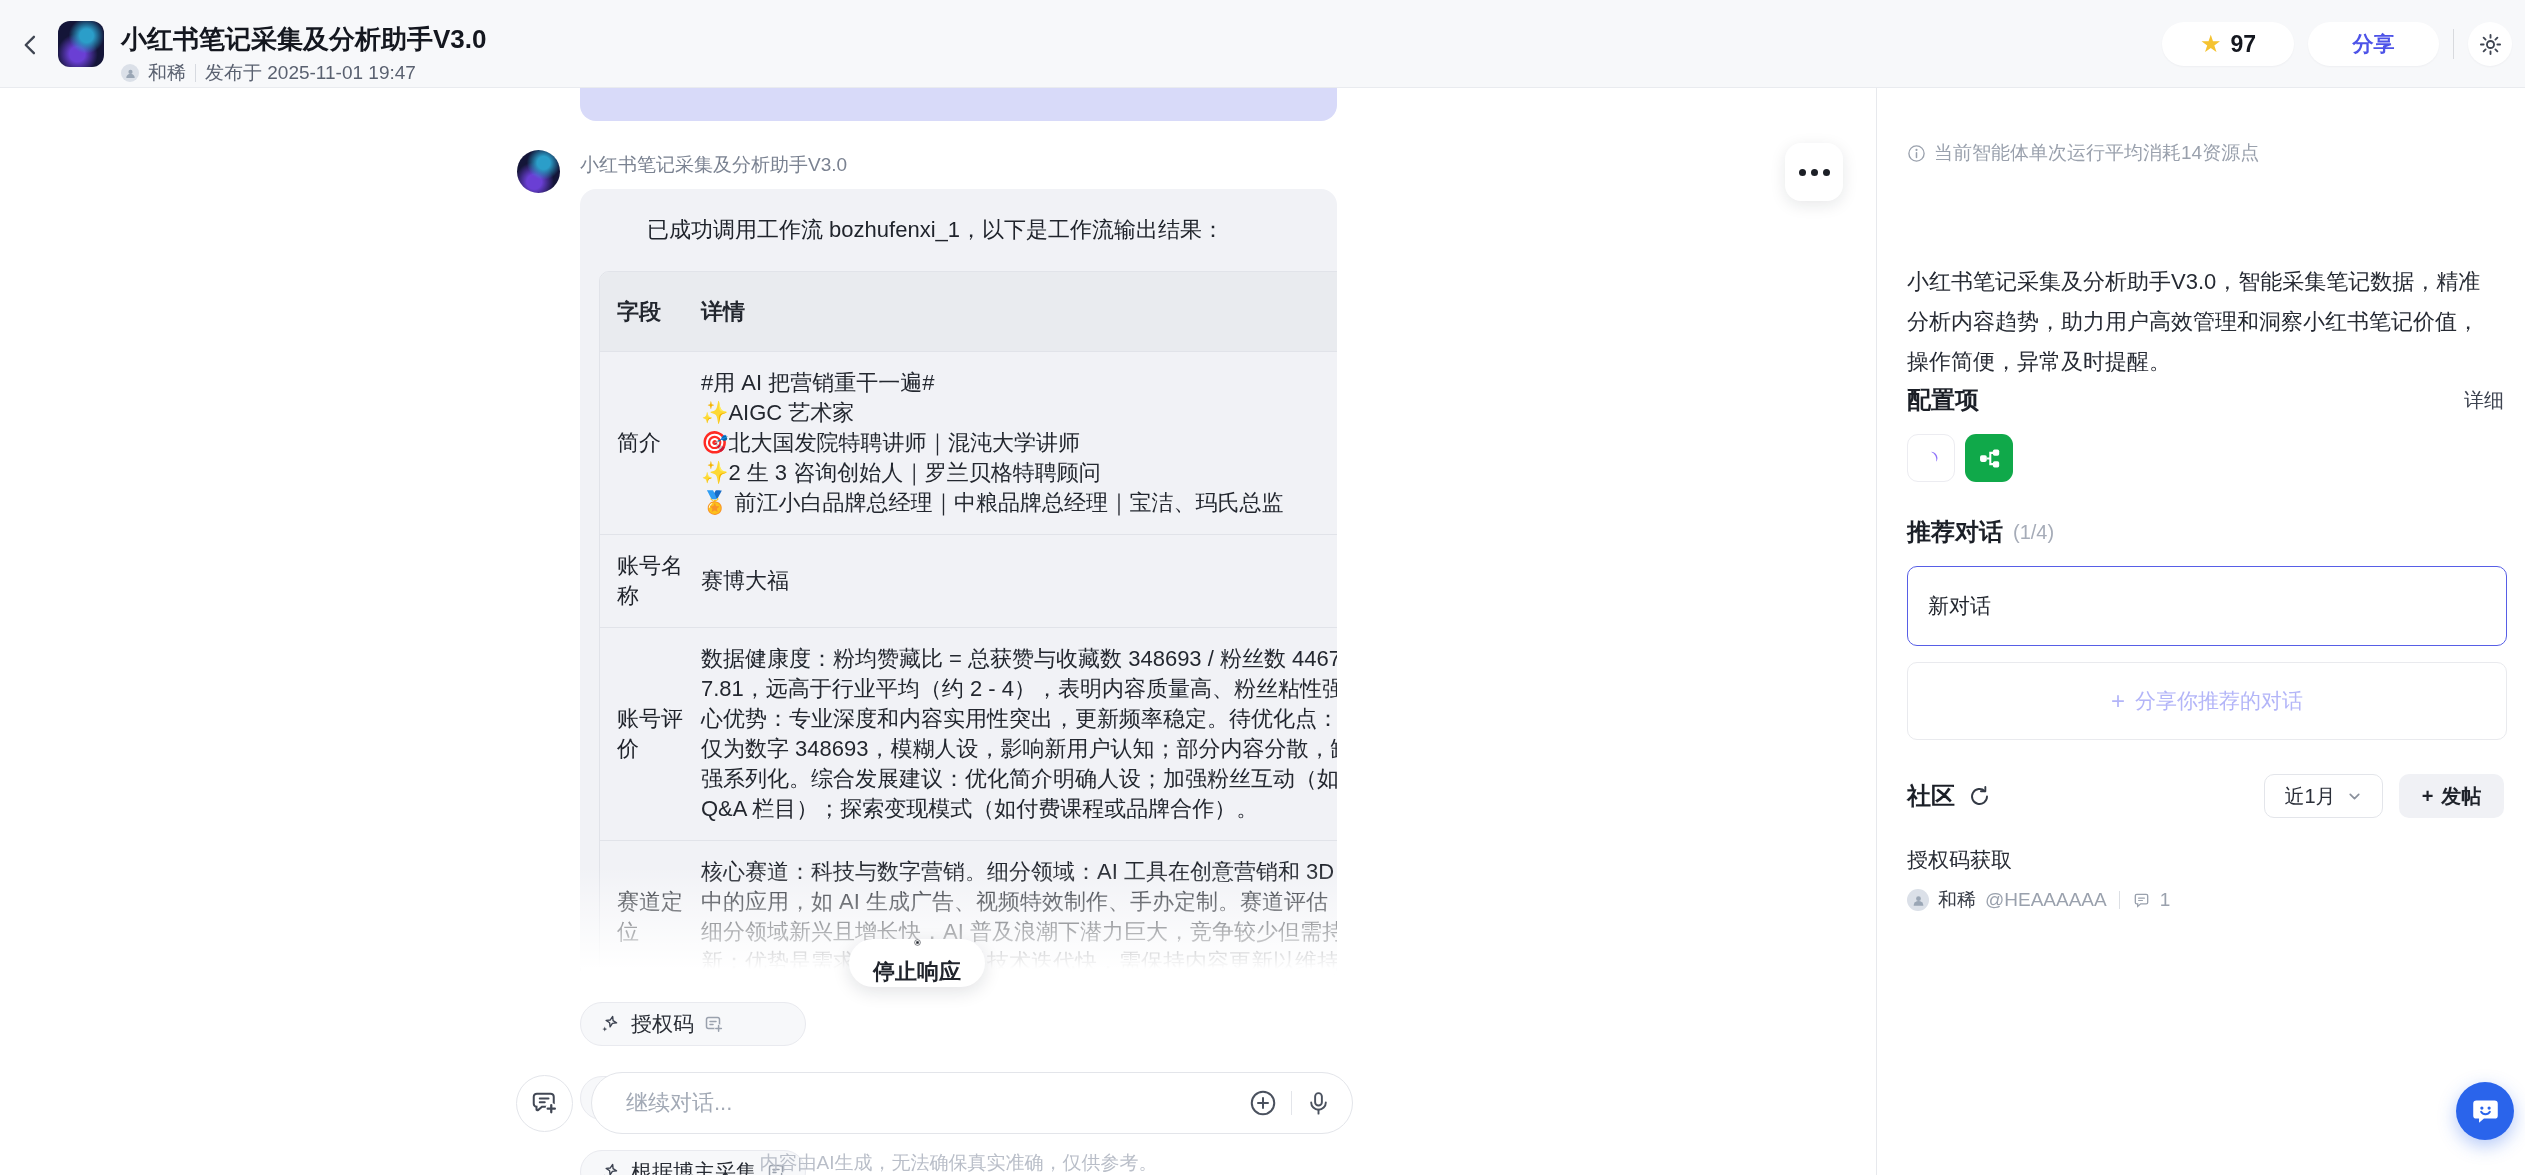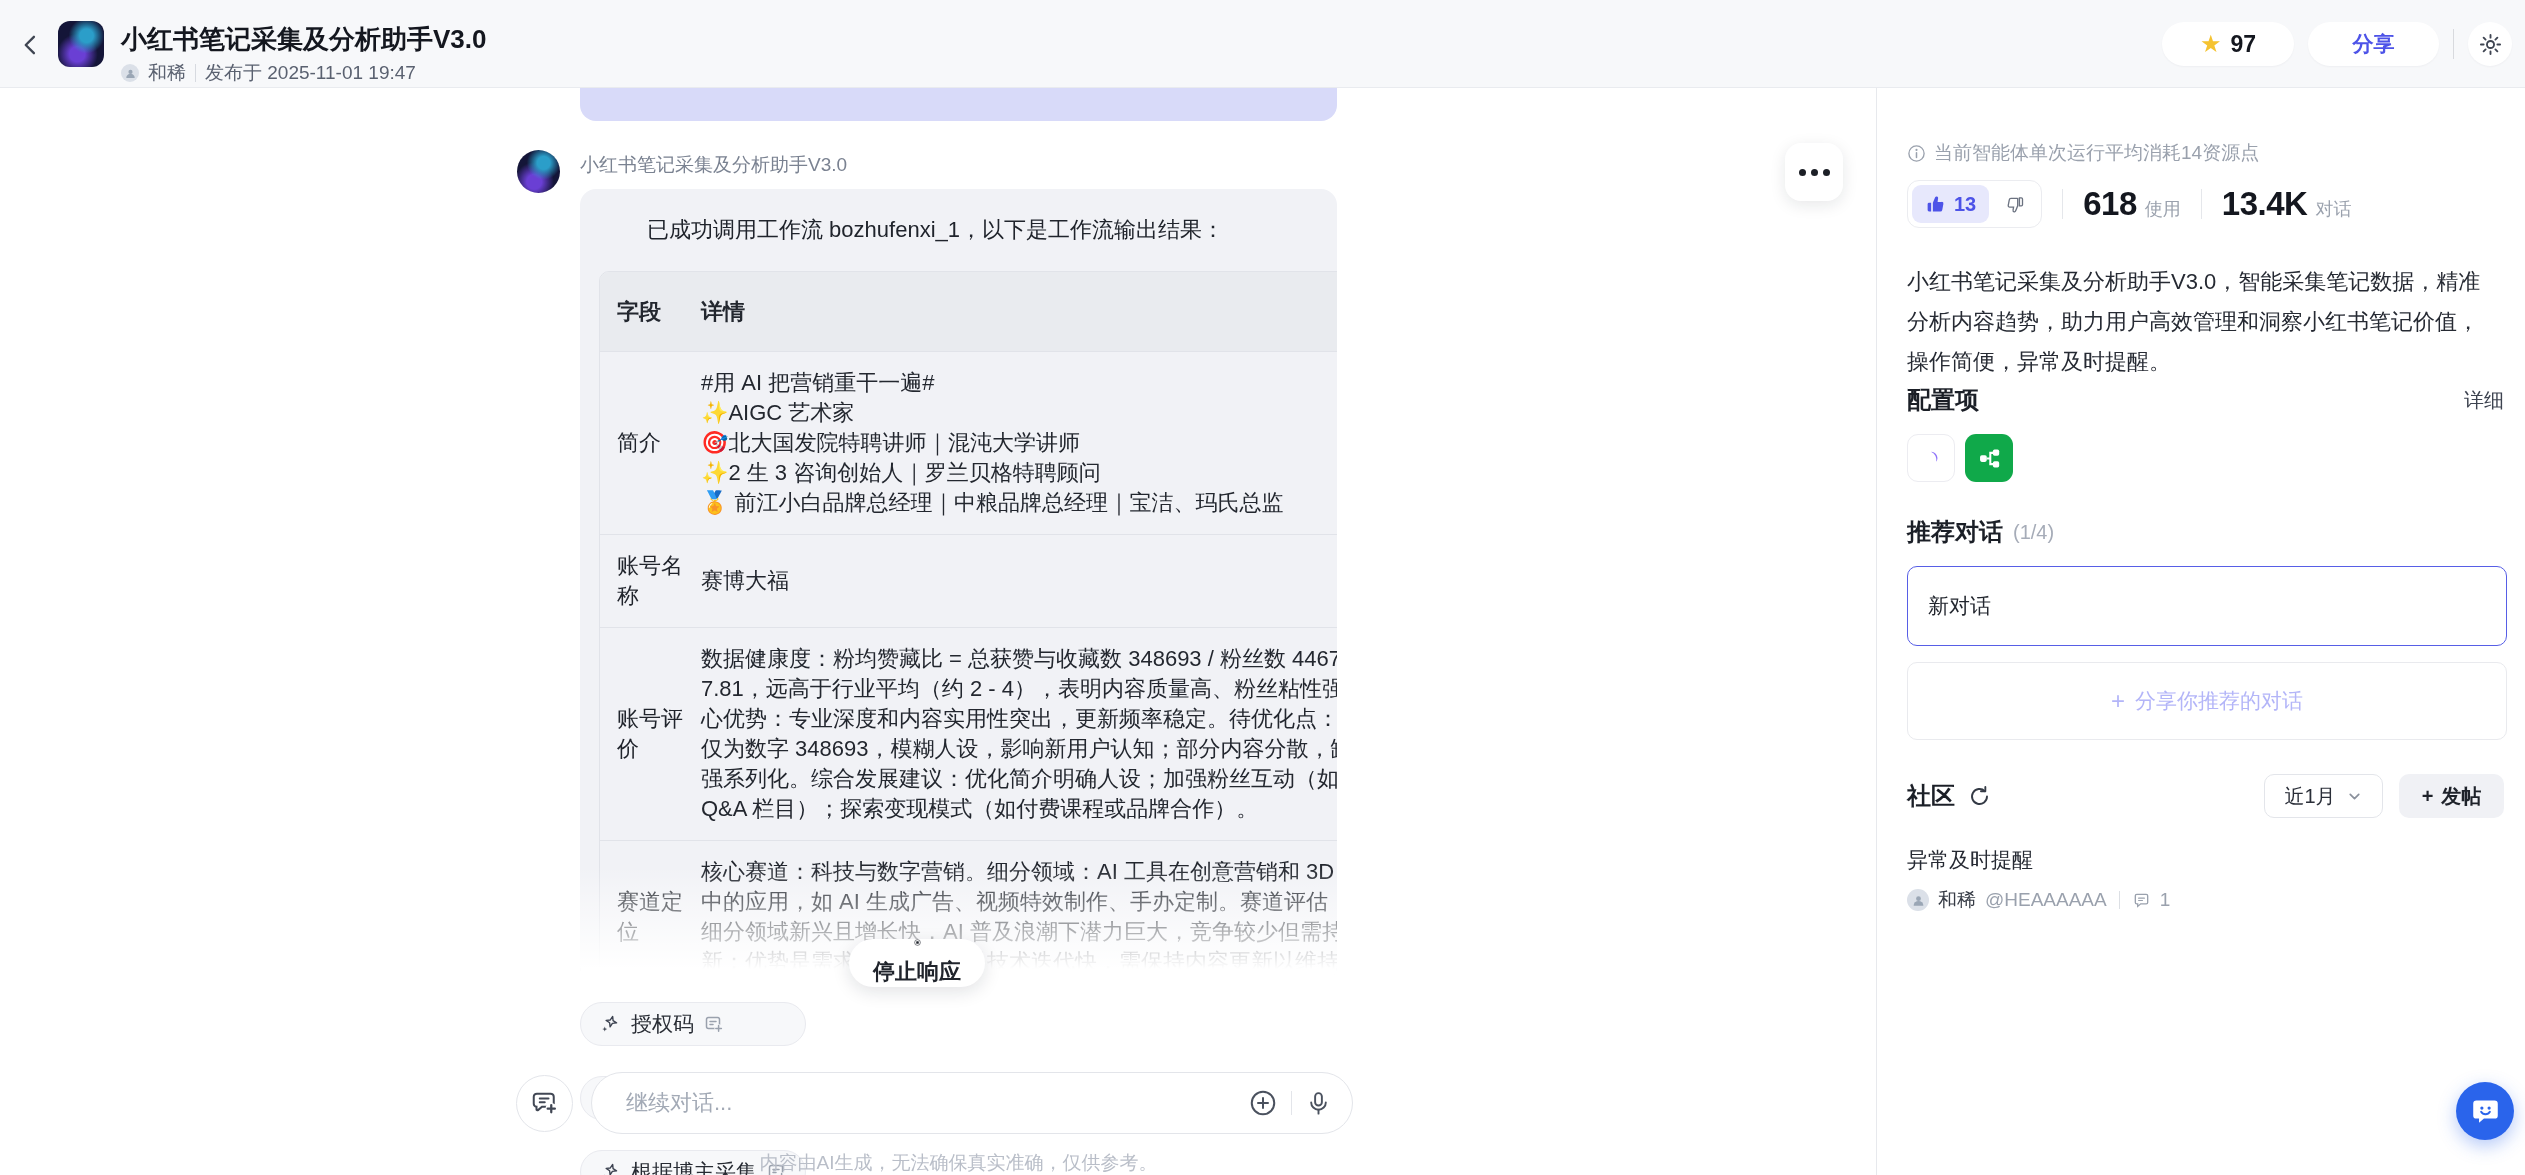--- a/index.html
+++ b/index.html
@@ -314,47 +314,20 @@
 <div class="sidebar">
   <div class="sb-note">
     <svg width="19" height="19" viewBox="0 0 20 20">
       <circle cx="10" cy="10" r="8" fill="none" stroke="#9aa1ad" stroke-width="1.4"></circle>
       <path d="M10 9.2v5" stroke="#9aa1ad" stroke-width="1.6" stroke-linecap="round"></path>
       <circle cx="10" cy="6.2" r="1.1" fill="#9aa1ad"></circle>
     </svg>
     <span>当前智能体单次运行平均消耗14资源点</span>
   </div>
 
-  <div class="sb-stats">
-    <div class="vote-group">
-      <div class="vote-up">
-        <svg width="21" height="21" viewBox="0 0 24 24">
-          <path d="M7 10v10H4.6A1.6 1.6 0 013 18.4v-6.8A1.6 1.6 0 014.6 10H7zm2 10V10l2.6-6.2a1.8 1.8 0 013.4.9L14.4 9H19a2 2 0 012 2.4l-1.3 6.8A2.2 2.2 0 0117.5 20H9z" fill="#4d53e8"></path>
-        </svg>
-        <span>13</span>
-      </div>
-      <div class="vote-down">
-        <svg width="21" height="21" viewBox="0 0 24 24">
-          <g transform="rotate(180 12 12)">
-            <path d="M7.5 10.5v9H5.3a1.3 1.3 0 01-1.3-1.3v-6.4a1.3 1.3 0 011.3-1.3h2.2zm2 9v-9l2.4-5.8a1.5 1.5 0 012.9.8L14.2 9h4.4a1.7 1.7 0 011.7 2l-1.2 6.4a1.9 1.9 0 01-1.9 1.6H9.5z" fill="none" stroke="#6b7280" stroke-width="1.5"></path>
-          </g>
-        </svg>
-      </div>
-    </div>
-    <div class="stat-sep"></div>
-    <div class="stat">
-      <b>618</b>
-      <span>使用</span>
-    </div>
-    <div class="stat-sep"></div>
-    <div class="stat">
-      <b>13.4K</b>
-      <span>对话</span>
-    </div>
-  </div>
 
   <div class="sb-desc">小红书笔记采集及分析助手V3.0，智能采集笔记数据，精准分析内容趋势，助力用户高效管理和洞察小红书笔记价值，操作简便，异常及时提醒。</div>
 
   <div class="sb-row-title h-config">
     <span class="sec-title">配置项</span>
     <span class="detail-link">详细</span>
   </div>
   <div class="cfg-icons">
     <div class="cfg-icon cfg-model">
       <svg width="34" height="34" viewBox="0 0 32 32">
@@ -400,21 +373,21 @@
           <path d="M4 6l4 4 4-4" fill="none" stroke="#8b919c" stroke-width="1.6" stroke-linecap="round" stroke-linejoin="round"></path>
         </svg>
     </div>
     <div class="post-btn">
       <span>+</span>
       <span>发帖</span>
     </div>
   </div>
 
   <div class="post-item">
-    <div class="post-title">异常及时提醒</div>
+    <div class="post-title">授权码获取</div>
     <div class="post-meta">
       <span class="mini-avatar" style="width:22px;height:22px;">
         <svg width="15" height="15" viewBox="0 0 20 20">
             <circle cx="10" cy="7.5" r="3.2" fill="#9aa6b5"></circle>
             <path d="M3.5 17a6.5 6.5 0 0113 0z" fill="#9aa6b5"></path>
           </svg>
       </span>
       <span class="post-author">和稀</span>
       <span>@HEAAAAAA</span>
       <span class="meta-sep"></span>

